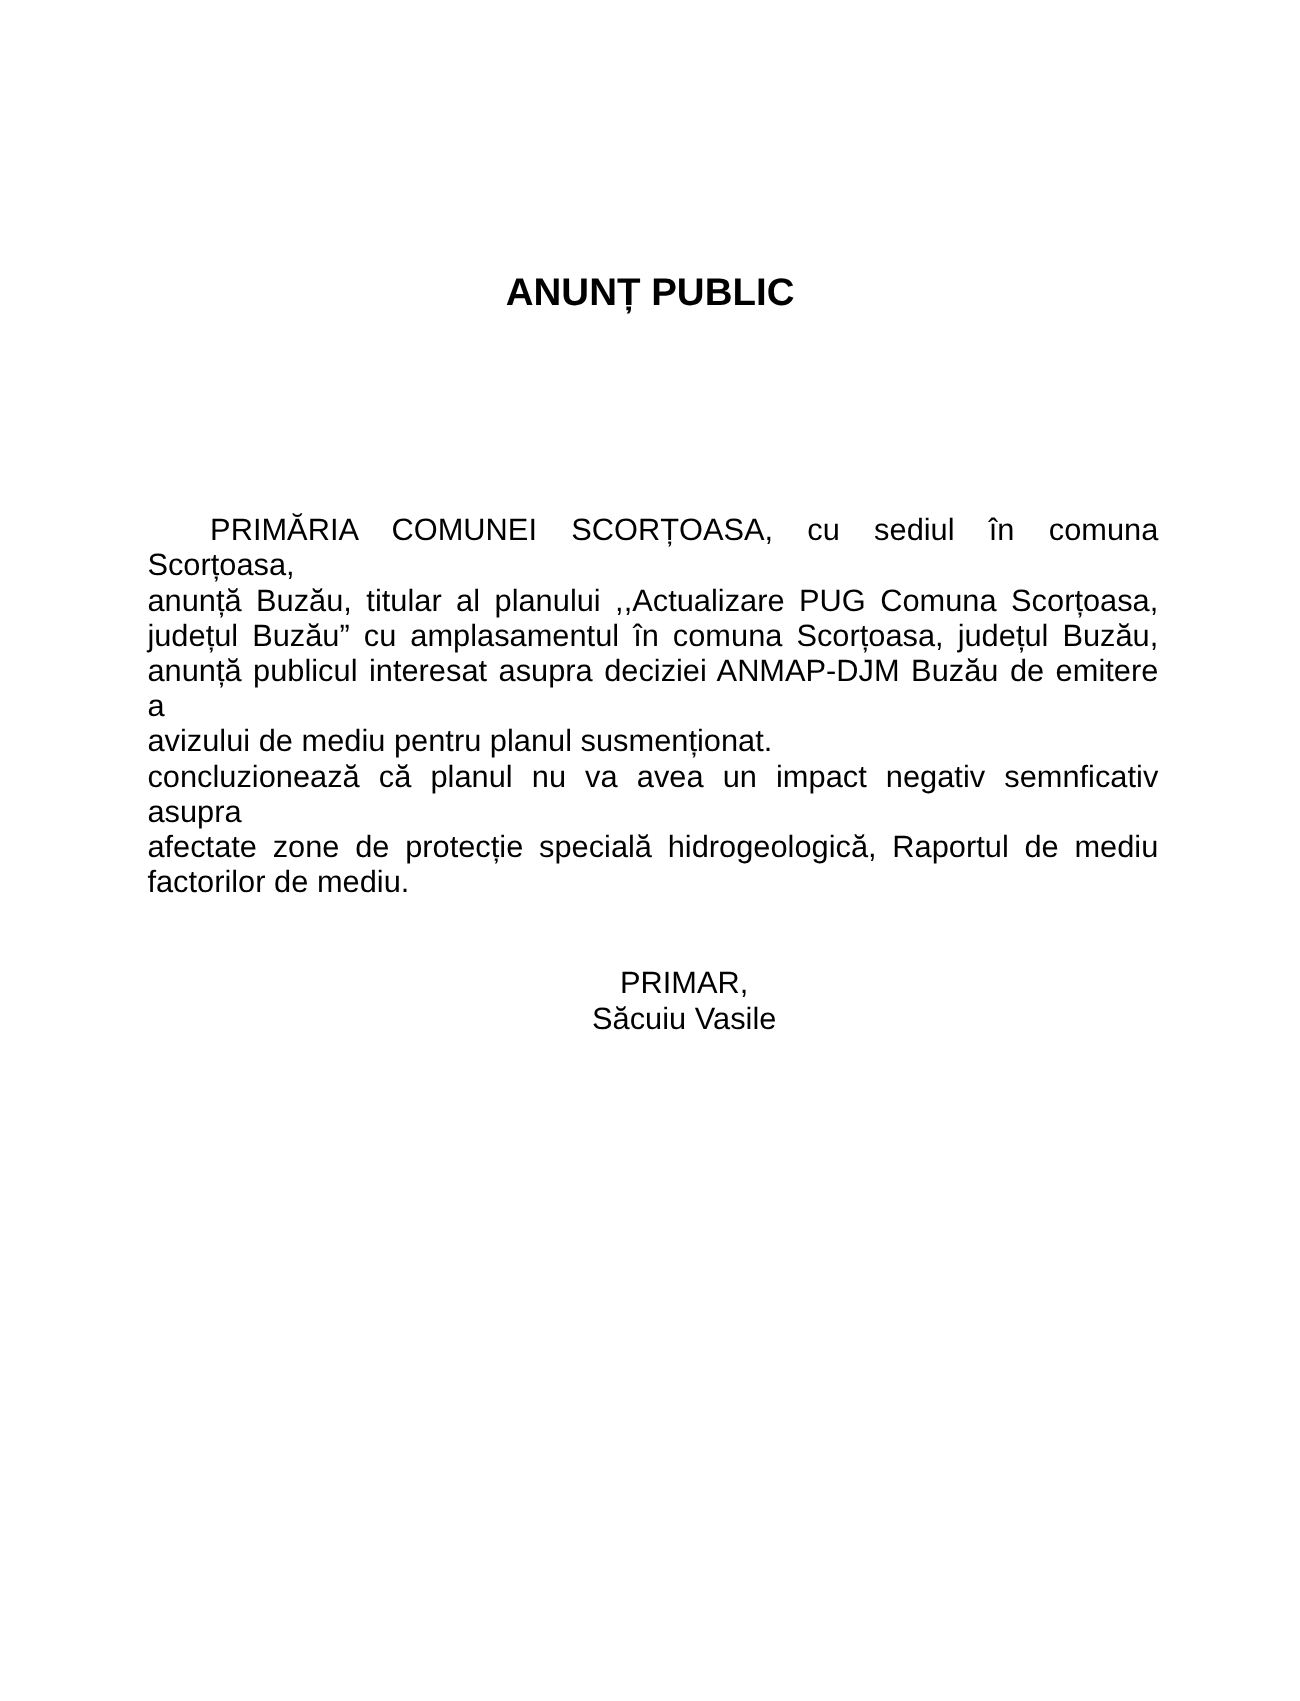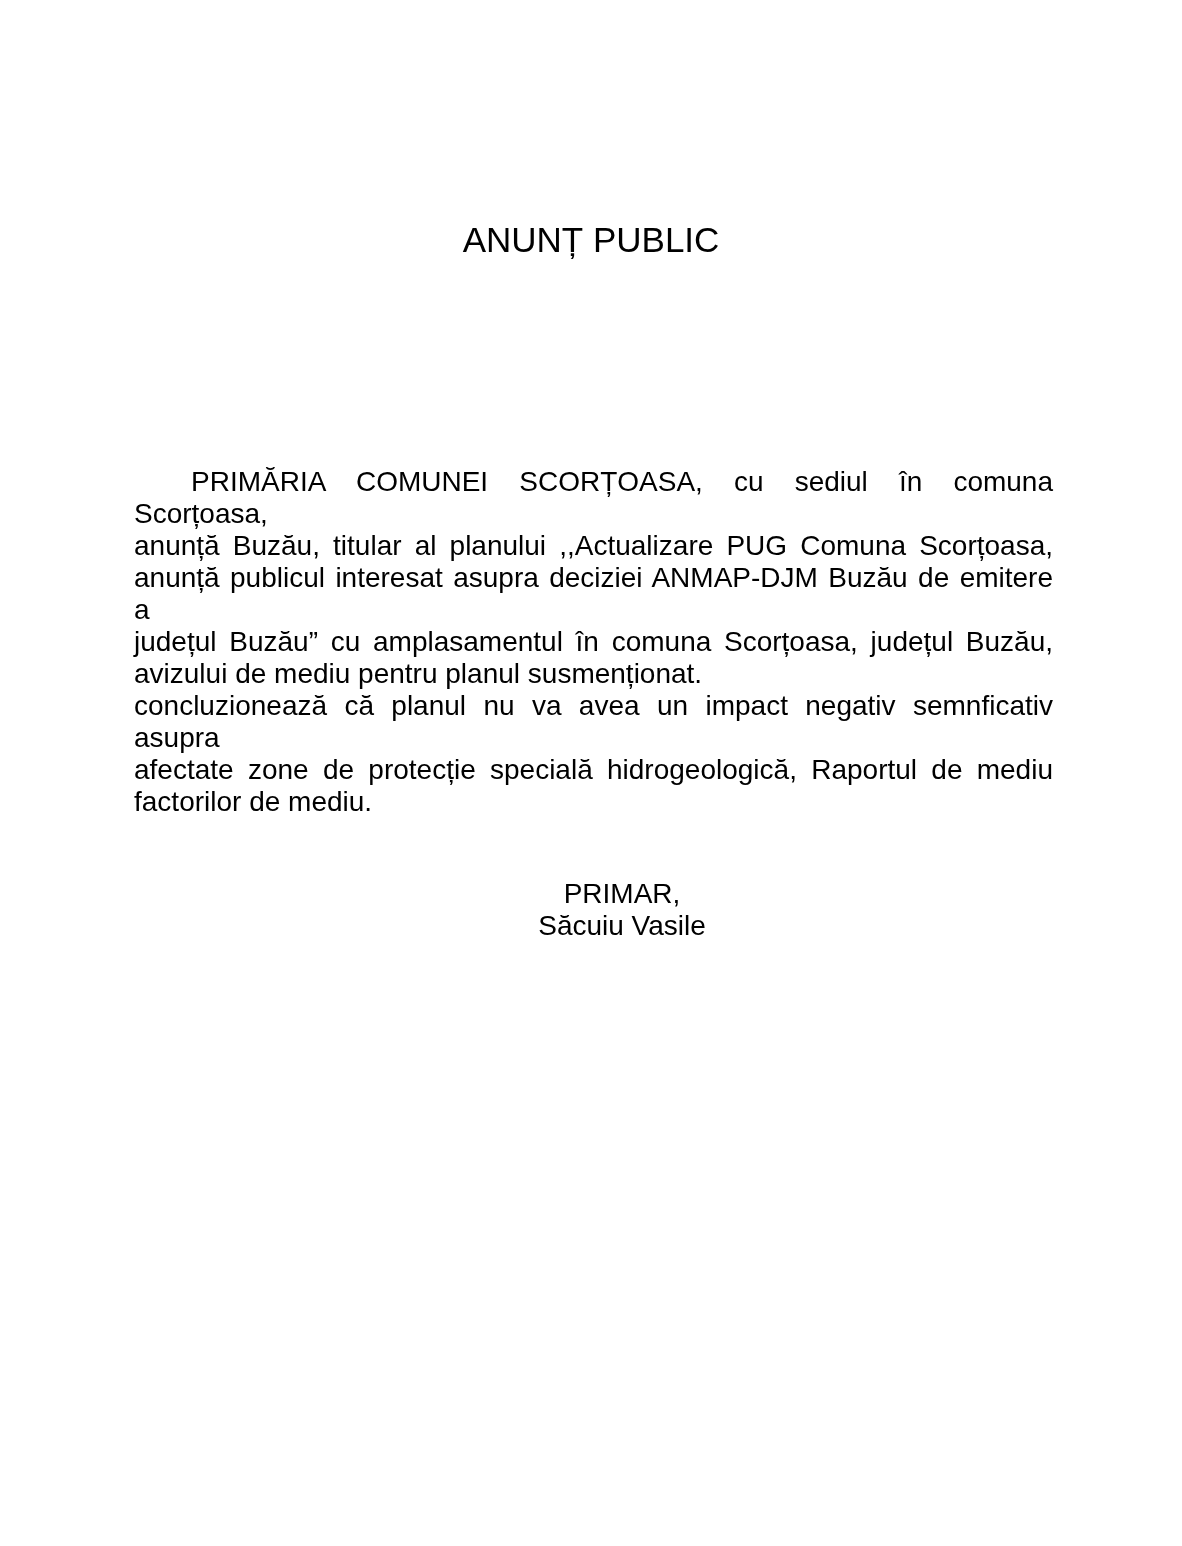--- a/index.html
+++ b/index.html
@@ -11,27 +11,27 @@
     position: relative;
     width: 1182px;
     height: 1546px;
     background: #ffffff;
     color: #000000;
     font-family: "Liberation Sans", sans-serif;
     overflow: hidden;
   }
   .doc-title {
     position: absolute;
-    top: 220px;
+    top: 246px;
     left: 0;
     width: 100%;
     text-align: center;
     font-size: 35px;
     line-height: 40px;
-    font-weight: normal;
+    font-weight: bold;
   }
   .body-text {
     position: absolute;
     top: 443px;
     left: 134px;
     width: 919px;
     font-size: 28px;
     line-height: 32px;
     margin-top: 23px;
   }
@@ -60,22 +60,22 @@
 
 <div class="page">
 
   <div class="doc-title">ANUNȚ PUBLIC</div>
 
   <div class="body-text">
 
     <div>
       <div class="line just first">PRIMĂRIA COMUNEI SCORȚOASA, cu sediul în comuna Scorțoasa,</div>
       <div class="line just">anunță Buzău, titular al planului ,,Actualizare PUG Comuna Scorțoasa,</div>
+      <div class="line just">județul Buzău” cu amplasamentul în comuna Scorțoasa, județul Buzău,</div>
       <div class="line just">anunță publicul interesat asupra deciziei ANMAP-DJM Buzău de emitere a</div>
-      <div class="line just">județul Buzău” cu amplasamentul în comuna Scorțoasa, județul Buzău,</div>
       <div class="line">avizului de mediu pentru planul susmenționat.</div>
     </div>
 
     <div>
       <div class="line just">concluzionează că planul nu va avea un impact negativ semnficativ asupra</div>
       <div class="line just">afectate  zone de protecție specială hidrogeologică, Raportul de mediu</div>
       <div class="line">factorilor de mediu.</div>
     </div>
 
   </div>

